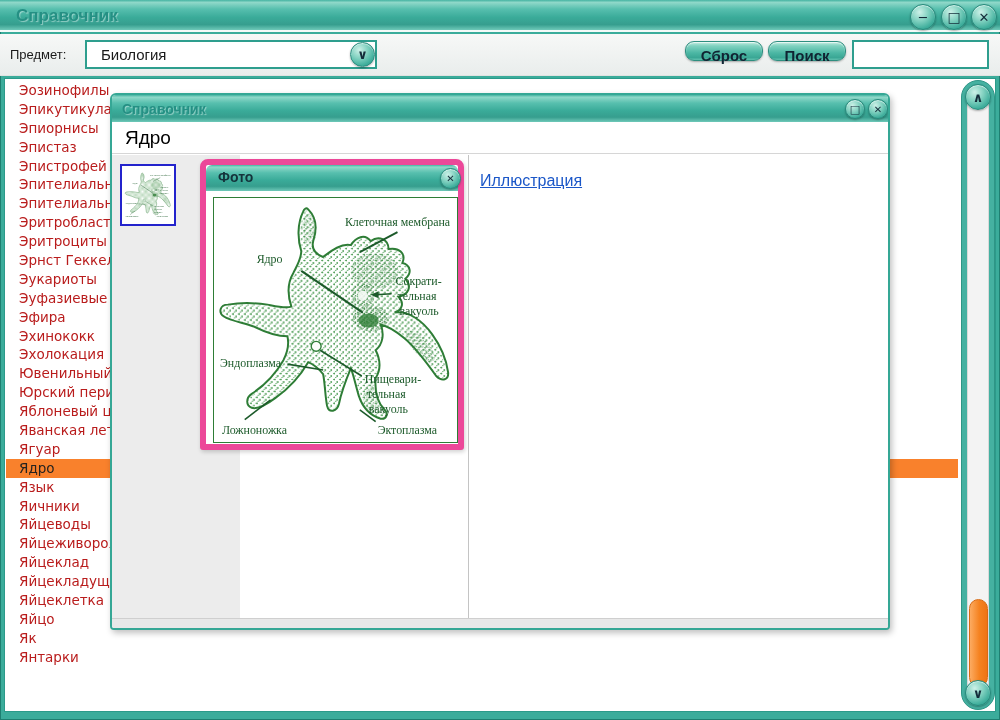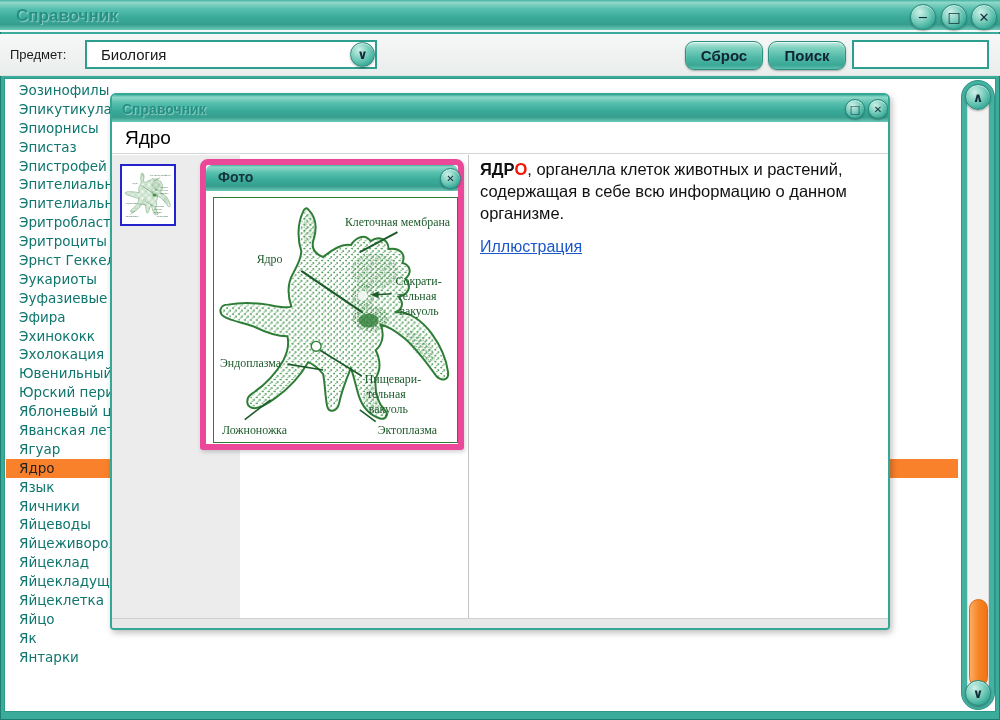--- a/index.html
+++ b/index.html
@@ -16,30 +16,30 @@
   
   .main-titlebar{position:absolute;left:0;top:0;width:100%;height:32px;border-bottom:2px solid #f4faf8;}
   .main-title{position:absolute;left:16px;top:6px;font-size:17px;font-weight:bold;color:#259084;
               text-shadow:1px 1px 1px rgba(255,255,255,.45);}
   .toolbar{position:absolute;left:0;top:34px;width:100%;height:42px;
            background:linear-gradient(180deg,#f7f8f7,#e9edec);border-bottom:1px solid #dfe3e1;}
   .subject-label{position:absolute;left:10px;top:13px;font-size:13px;color:#1a1a1a;}
   .dropdown{position:absolute;left:85px;top:6px;width:292px;height:29px;background:#fff;
             border:2px solid #2E9E8E;cursor:pointer;}
   .dropdown .val{position:absolute;left:14px;top:4px;font-size:15px;color:#1a1a1a;}
-  .tealbtn{position:absolute;top:7px;height:29px;border-radius:9px;border:1px solid #2E8F80;cursor:pointer;
+  .tealbtn{position:absolute;top:7px;height:20px;border-radius:9px;border:1px solid #2E8F80;cursor:pointer;
            background:linear-gradient(180deg,#c2ebe0 0%,#7fd2c0 22%,#4cb7a4 60%,#3aa795 86%,#5fc0ae 100%);
            box-shadow:0 1px 2px rgba(0,0,0,.30), inset 0 1px 1px rgba(255,255,255,.7);
            font-size:15px;font-weight:bold;color:#102433;text-align:center;line-height:27px;}
   .searchbox{position:absolute;left:852px;top:6px;width:137px;height:29px;border:2px solid #2E9E8E;
              background:#fff;font-size:15px;padding:0 6px;outline:none;}
   
   .content{position:absolute;left:4px;top:78px;width:992px;height:634px;background:#fff;border:1px solid #2B9A8A;}
   .termlist{position:absolute;left:1px;top:2px;width:952px;margin:0;padding:0;list-style:none;}
-  .termlist li{height:18.9px;line-height:18.9px;padding-left:13px;font-size:13.5px;color:#0f766e;
+  .termlist li{height:18.9px;line-height:18.9px;padding-left:13px;font-size:13.5px;color:#b91c1c;
                font-family:"DejaVu Sans",sans-serif;white-space:nowrap;overflow:hidden;cursor:pointer;}
   .termlist li.selected{background:#F9812C;color:#27231f;}
   
   .vscroll{position:absolute;left:961px;top:80px;width:34px;height:630px;border-radius:17px;
            background:#45B1A1;border:1px solid #2E9586;z-index:2;}
   .vscroll .track{position:absolute;left:5px;top:14px;width:22px;height:602px;background:#f3f3f3;
                   border:1px solid #d9d9d9;border-radius:12px;}
   .vscroll .sthumb{position:absolute;left:7px;top:518px;width:19px;height:88px;border-radius:10px;cursor:grab;
                    background:linear-gradient(90deg,#FCAB61 0%,#F58220 55%,#EF7414 100%);border:1px solid #D96A12;}
   
@@ -230,21 +230,20 @@
     <div class="thumbstrip">
       <div class="thumbbox">
         <svg viewBox="0 0 245 243" width="48" height="52">
             <use href="#amoeba-fig"></use>
           </svg>
       </div>
     </div>
     <div class="vdivider"></div>
 
     <div class="textpane">
-      <p class="article"><b>ЯДР</b><b class="red">О</b><span>, органелла клеток животных и растений, содержащая в себе всю информацию о данном организме.</span></p>
       <a class="illu-link">Иллюстрация</a>
     </div>
 
     <div class="photowin">
       <div class="photo-titlebar glossbar">
         <span class="photo-title">Фото</span>
         <div class="cbtn" style="left:234px;top:3px;width:21px;height:21px;font-size:10px;">
             <span>✕</span>
           </div>
       </div>

